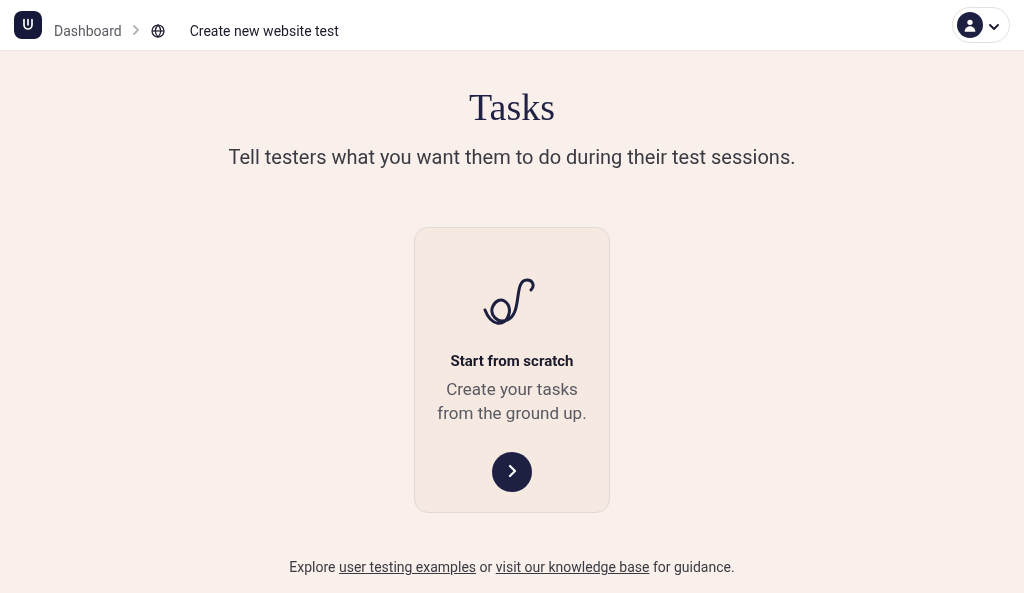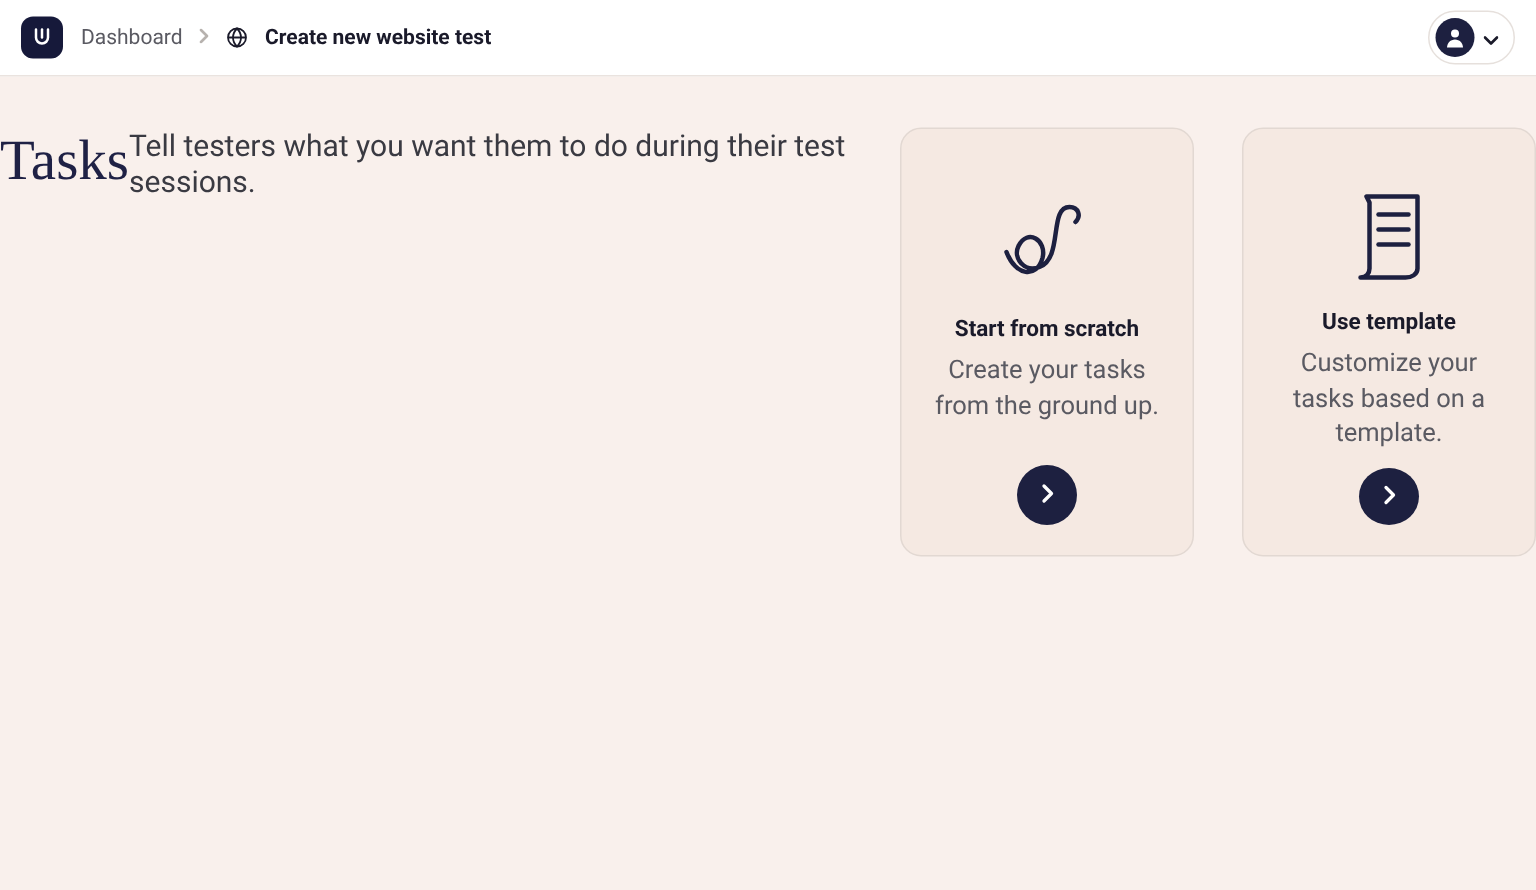--- a/index.html
+++ b/index.html
@@ -18,45 +18,45 @@
       display: flex;
       align-items: center;
       justify-content: space-between;
       background: #ffffff;
       border-bottom: 1px solid #eae3df;
       height: 51px;
       padding: 0 14px;
     }
     .header-left {
       display: flex;
-      align-items: center;
+      align-items: flex-end;
       gap: 12px;
     }
     .logo {
       width: 28px;
       height: 28px;
       background: #16193a;
       border-radius: 8px;
       display: flex;
       align-items: center;
       justify-content: center;
     }
     .breadcrumb {
       display: flex;
       align-items: center;
       gap: 10px;
       font-size: 14px;
       color: #5a5a62;
     }
     .breadcrumb-current {
-      font-weight: 700;
+      font-weight: 400;
       color: #1a1a2a;
       display: flex;
       align-items: center;
-      gap: 11px;
+      gap: 24px;
     }
     .chevron-sep {
       color: #b7b2ae;
       font-size: 12px;
     }
     .globe-icon svg { display:block; }
     .header-right {
       display: flex;
       align-items: center;
     }
@@ -75,22 +75,22 @@
       height: 26px;
       border-radius: 50%;
       background: #1d2040;
       display: flex;
       align-items: center;
       justify-content: center;
     }
     .main {
       padding-top: 34px;
       display: flex;
-      flex-direction: row;
-      align-items: flex-start;
+      flex-direction: column;
+      align-items: center;
     }
     .page-title {
       font-family: Georgia, "Times New Roman", serif;
       font-size: 38px;
       font-weight: 500;
       color: #1f2145;
       margin-bottom: 16px;
     }
     .page-subtitle {
       font-size: 20px;
@@ -233,35 +233,19 @@
       <button class="circle-btn">
         <span>
           <svg width="12" height="14" viewBox="0 0 12 14" fill="none" stroke="#ffffff" stroke-width="2.2" stroke-linecap="round" stroke-linejoin="round">
               <path d="M4 2 L9 7 L4 12"></path>
             </svg>
         </span>
       </button>
     </div>
 
 
-    <div class="card">
-      <div class="card-icon">
-        <svg width="90" height="80" viewBox="0 0 90 80" fill="none" stroke="#1d2040" stroke-width="3" stroke-linecap="round" stroke-linejoin="round">
-          <path d="M30 14 h34 v48 c0 4 -4 6 -8 6 h-30 c4 0 6 -3 6 -6 v-44 z"></path>
-          <line x1="38" y1="26" x2="58" y2="26"></line>
-          <line x1="38" y1="36" x2="58" y2="36"></line>
-          <line x1="38" y1="46" x2="58" y2="46"></line>
-        </svg>
-      </div>
-      <div class="card-title">Use template</div>
-      <div class="card-desc">Customize your tasks based on a template.</div>
-      <button class="circle-btn">
-        <span>
-          <svg width="12" height="14" viewBox="0 0 12 14" fill="none" stroke="#ffffff" stroke-width="2.2" stroke-linecap="round" stroke-linejoin="round">
-              <path d="M4 2 L9 7 L4 12"></path>
-            </svg>
-        </span>
-      </button>
-    </div>
 
   </div>
 
+  <p class="footer-text">
+    <span>Explore </span><span class="link">user testing examples</span><span> or </span><span class="link">visit our knowledge base</span><span> for guidance.</span>
+  </p>
 </div>
 
 </body></html>

